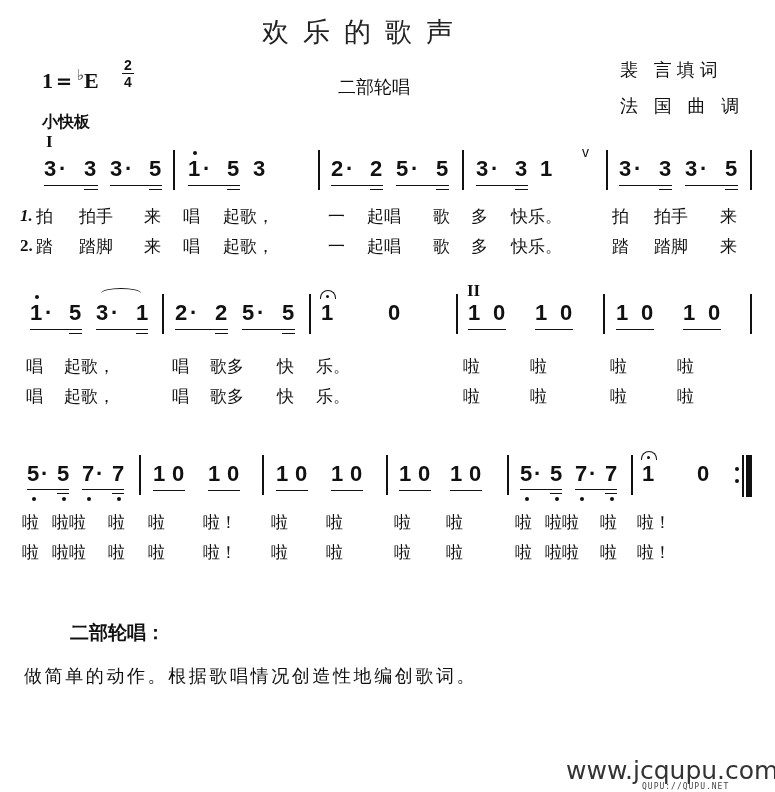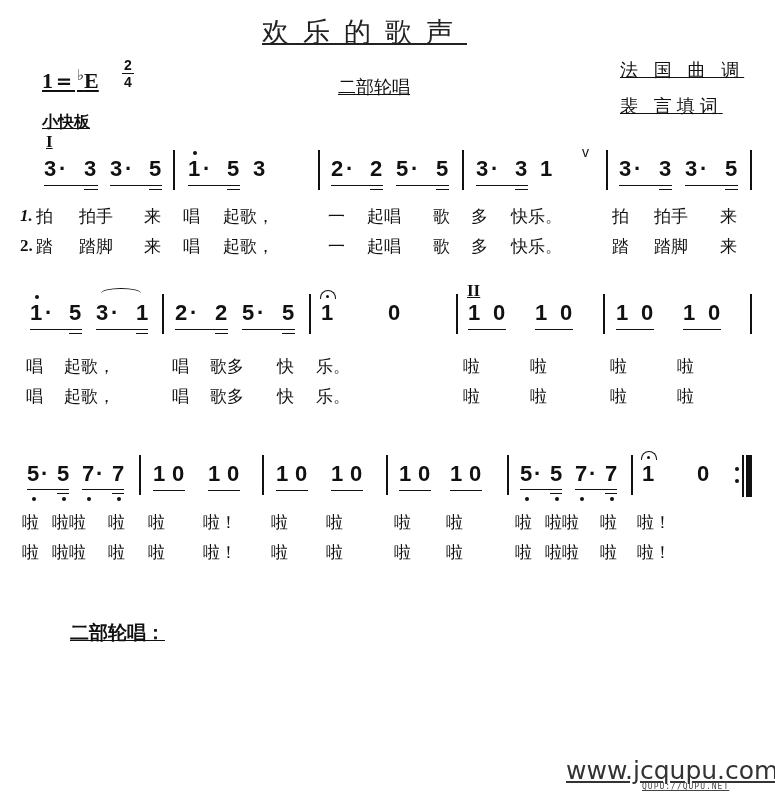--- a/index.html
+++ b/index.html
@@ -1,17 +1,17 @@
 <!DOCTYPE html>
 <html><head>
 <meta charset="utf-8">
 <style>
   html, body { margin:0; padding:0; background:#ffffff; }
   body { width:775px; height:792px; position:relative; overflow:hidden; color:#111; font-family:"DejaVu Sans", sans-serif; }
-  .abs { position:absolute; white-space:nowrap;text-decoration:underline; }
+  .abs { position:absolute; white-space:nowrap; }
   .title { left:262px; top:14px; font-family:"DejaVu Serif", serif; font-size:27px; letter-spacing:14px; color:#222; }
   .key { left:42px; top:66px; font-family:"Liberation Serif", serif; font-size:22px; font-weight:bold; }
   .key .flat { font-size:15px; vertical-align:8px; font-weight:normal; margin-left:2px; }
   .timesig { position:absolute; left:122px; top:58px; width:12px; text-align:center; font-family:"Liberation Sans",sans-serif; font-weight:bold; font-size:14px; line-height:14px; }
   .timesig .bar { border-top:1.5px solid #111; margin:1px 0; }
   .subtitle { left:338px; top:75px; font-size:18px; }
   .credits { left:620px; top:52px; font-family:"DejaVu Serif", serif; font-size:18px; line-height:36px; letter-spacing:5px; }
   .tempo { left:42px; top:112px; font-size:16px; font-weight:bold; }
   .part-mark { font-family:"Liberation Serif", serif; font-size:17px; font-weight:bold; }
   .row { position:absolute; left:0; width:775px; }
@@ -43,22 +43,22 @@
 <div class="abs key">
   <span>1＝</span><span class="flat">♭</span><span>E</span>
 </div>
 <div class="timesig">
   <div>2</div>
   <div class="bar"></div>
   <div>4</div>
 </div>
 <div class="abs subtitle">二部轮唱</div>
 <div class="abs credits">
+  <div>裴  言填词</div>
   <div>法 国 曲 调</div>
-  <div>裴  言填词</div>
 </div>
 <div class="abs tempo">小快板</div>
 <div class="abs part-mark" style="left:46px;top:132px;">I</div>
 
 <div class="row" style="top:158px;">
   <span class="note" style="left:44px">3</span>
   <span class="note" style="left:59px">·</span>
   <span class="note" style="left:84px">3</span>
   <span class="note" style="left:110px">3</span>
   <span class="note" style="left:125px">·</span>
@@ -289,16 +289,17 @@
   <span class="lyric" style="left:394px">啦</span>
   <span class="lyric" style="left:446px">啦</span>
   <span class="lyric" style="left:515px">啦</span>
   <span class="lyric" style="left:545px">啦啦</span>
   <span class="lyric" style="left:600px">啦</span>
   <span class="lyric" style="left:637px">啦！</span>
 </div>
 
 <div class="abs tips-title">二部轮唱：</div>
 <div class="tips">
+  <p>做简单的动作。根据歌唱情况创造性地编创歌词。</p>
 </div>
 
 <div class="abs watermark">www.jcqupu.com</div>
 <div class="abs watermark-sub">QUPU://QUPU.NET</div>
 
 </body></html>

